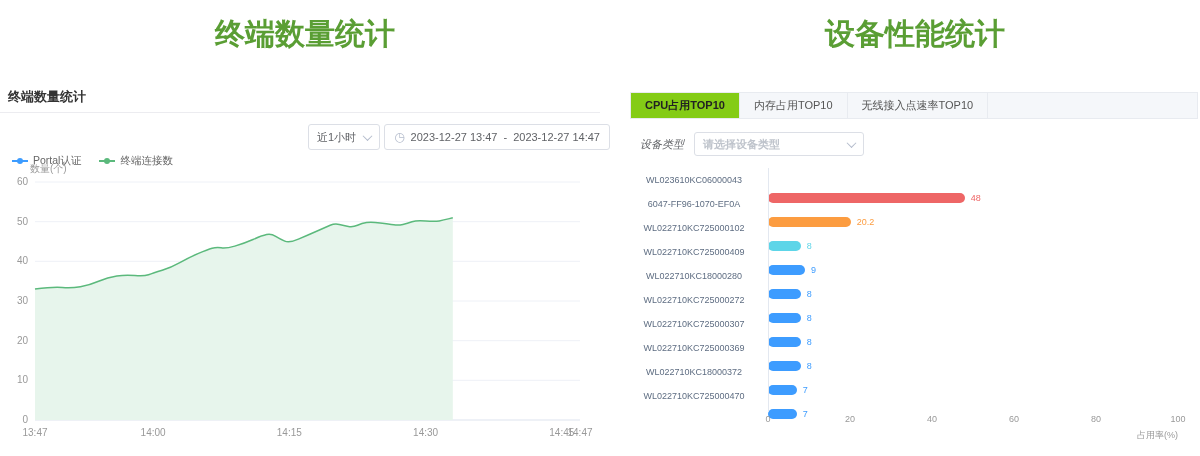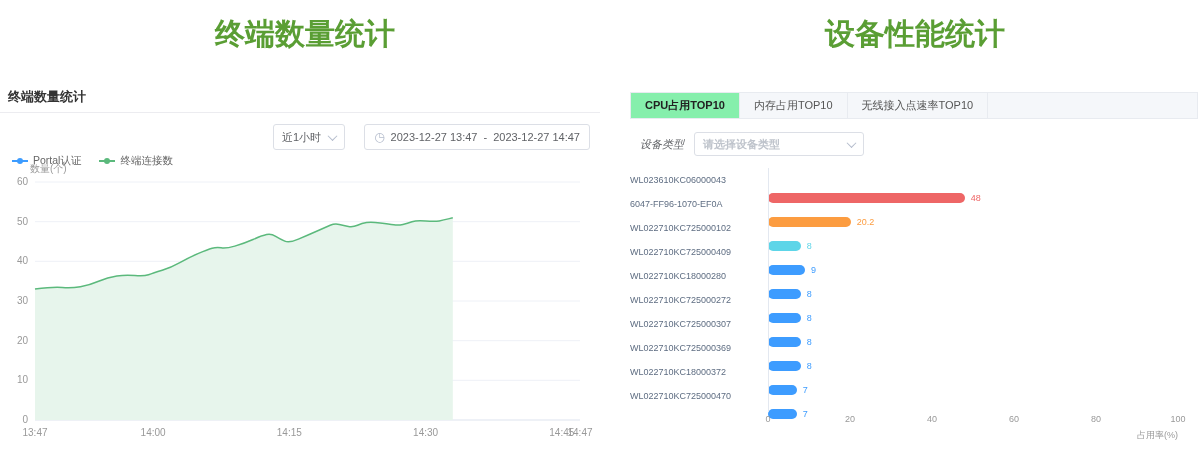--- a/index.html
+++ b/index.html
@@ -10,21 +10,21 @@
   .col-left{left:0;width:610px;}
   .col-right{left:630px;width:570px;}
 
   .big-title{margin:0;position:absolute;top:14px;left:0;right:0;text-align:center;
              font-size:30px;font-weight:bold;color:#5a9e34;}
 
   
   .panel-title{position:absolute;top:88px;left:8px;font-size:13px;font-weight:bold;color:#333;}
   .panel-divider{position:absolute;top:112px;left:0;width:600px;height:1px;background:#ececf0;}
 
-  .controls{position:absolute;top:124px;right:20px;display:flex;gap:19px;align-items:center;}
+  .controls{position:absolute;top:124px;right:0;display:flex;gap:4px;align-items:center;}
   .select{height:24px;border:1px solid #dcdfe6;border-radius:3px;background:#fff;
           display:flex;align-items:center;padding:0 8px;gap:8px;font-size:11px;color:#606266;cursor:pointer;}
   .select .ph{color:#bfc4cc;}
   .caret{width:6px;height:6px;border-right:1px solid #b4bccc;border-bottom:1px solid #b4bccc;
          transform:rotate(45deg) translate(-1px,-1px);display:inline-block;margin-left:auto;}
   .daterange{height:24px;border:1px solid #dcdfe6;border-radius:3px;background:#fff;
              display:flex;align-items:center;padding:0 9px;gap:6px;font-size:11px;color:#606266;cursor:pointer;}
   .clock{color:#b4bccc;font-size:12px;line-height:1;}
 
   .legend{position:absolute;top:148px;left:12px;white-space:nowrap;}
@@ -32,30 +32,30 @@
   .lmark{position:relative;width:16px;height:2px;display:inline-block;}
   .lmark i{position:absolute;left:5px;top:-2px;width:6px;height:6px;border-radius:50%;display:block;}
 
   #line-chart{position:absolute;top:162px;left:0;width:600px;height:290px;}
   .tick{fill:#999;font-size:10px;font-family:"Liberation Sans","DejaVu Sans",sans-serif;}
 
   
   .tabs{position:absolute;top:92px;left:0;width:568px;height:27px;background:#f5f7fa;
         border:1px solid #e8ebf0;display:flex;box-sizing:border-box;}
   .tab{padding:0 14px;line-height:25px;font-size:11px;color:#555;border-right:1px solid #e8ebf0;cursor:pointer;}
-  .tab.active{background:#86efac;color:#222;font-weight:bold;}
+  .tab.active{background:#84cc16;color:#222;font-weight:bold;}
 
   .filter-row{position:absolute;top:132px;left:10px;display:flex;align-items:center;gap:10px;}
   .flabel{font-size:11px;color:#606266;font-style:italic;}
   .select.wide{width:170px;box-sizing:border-box;font-weight:bold;}
 
   #bar-chart{position:absolute;top:168px;left:0;width:570px;box-sizing:border-box;
              padding-right:22px;}
   .brow{display:flex;align-items:center;height:24px;}
-  .blabel{width:128px;text-align:left;padding-right:10px;font-size:9px;color:#5e6d82;flex:none;}
+  .blabel{width:128px;text-align:center;padding-right:10px;font-size:9px;color:#5e6d82;flex:none;}
   .btrack{flex:1;display:flex;align-items:center;position:relative;margin-top:36px;}
   .bbar{height:10px;border-radius:5px;display:block;flex:none;}
   .bval{font-size:9px;margin-left:6px;}
   .baxis{display:flex;margin-top:6px;}
   .bspacer{width:138px;flex:none;}
   .baxis-area{flex:1;position:relative;height:12px;}
   .xtick{position:absolute;transform:translateX(-50%);font-size:9px;color:#999;top:0;}
   .bxlabel{text-align:right;font-size:9px;color:#999;margin-top:3px;}
   .vline{position:absolute;left:138px;top:0;height:244px;width:1px;background:#e3e8f0;}
 </style>

